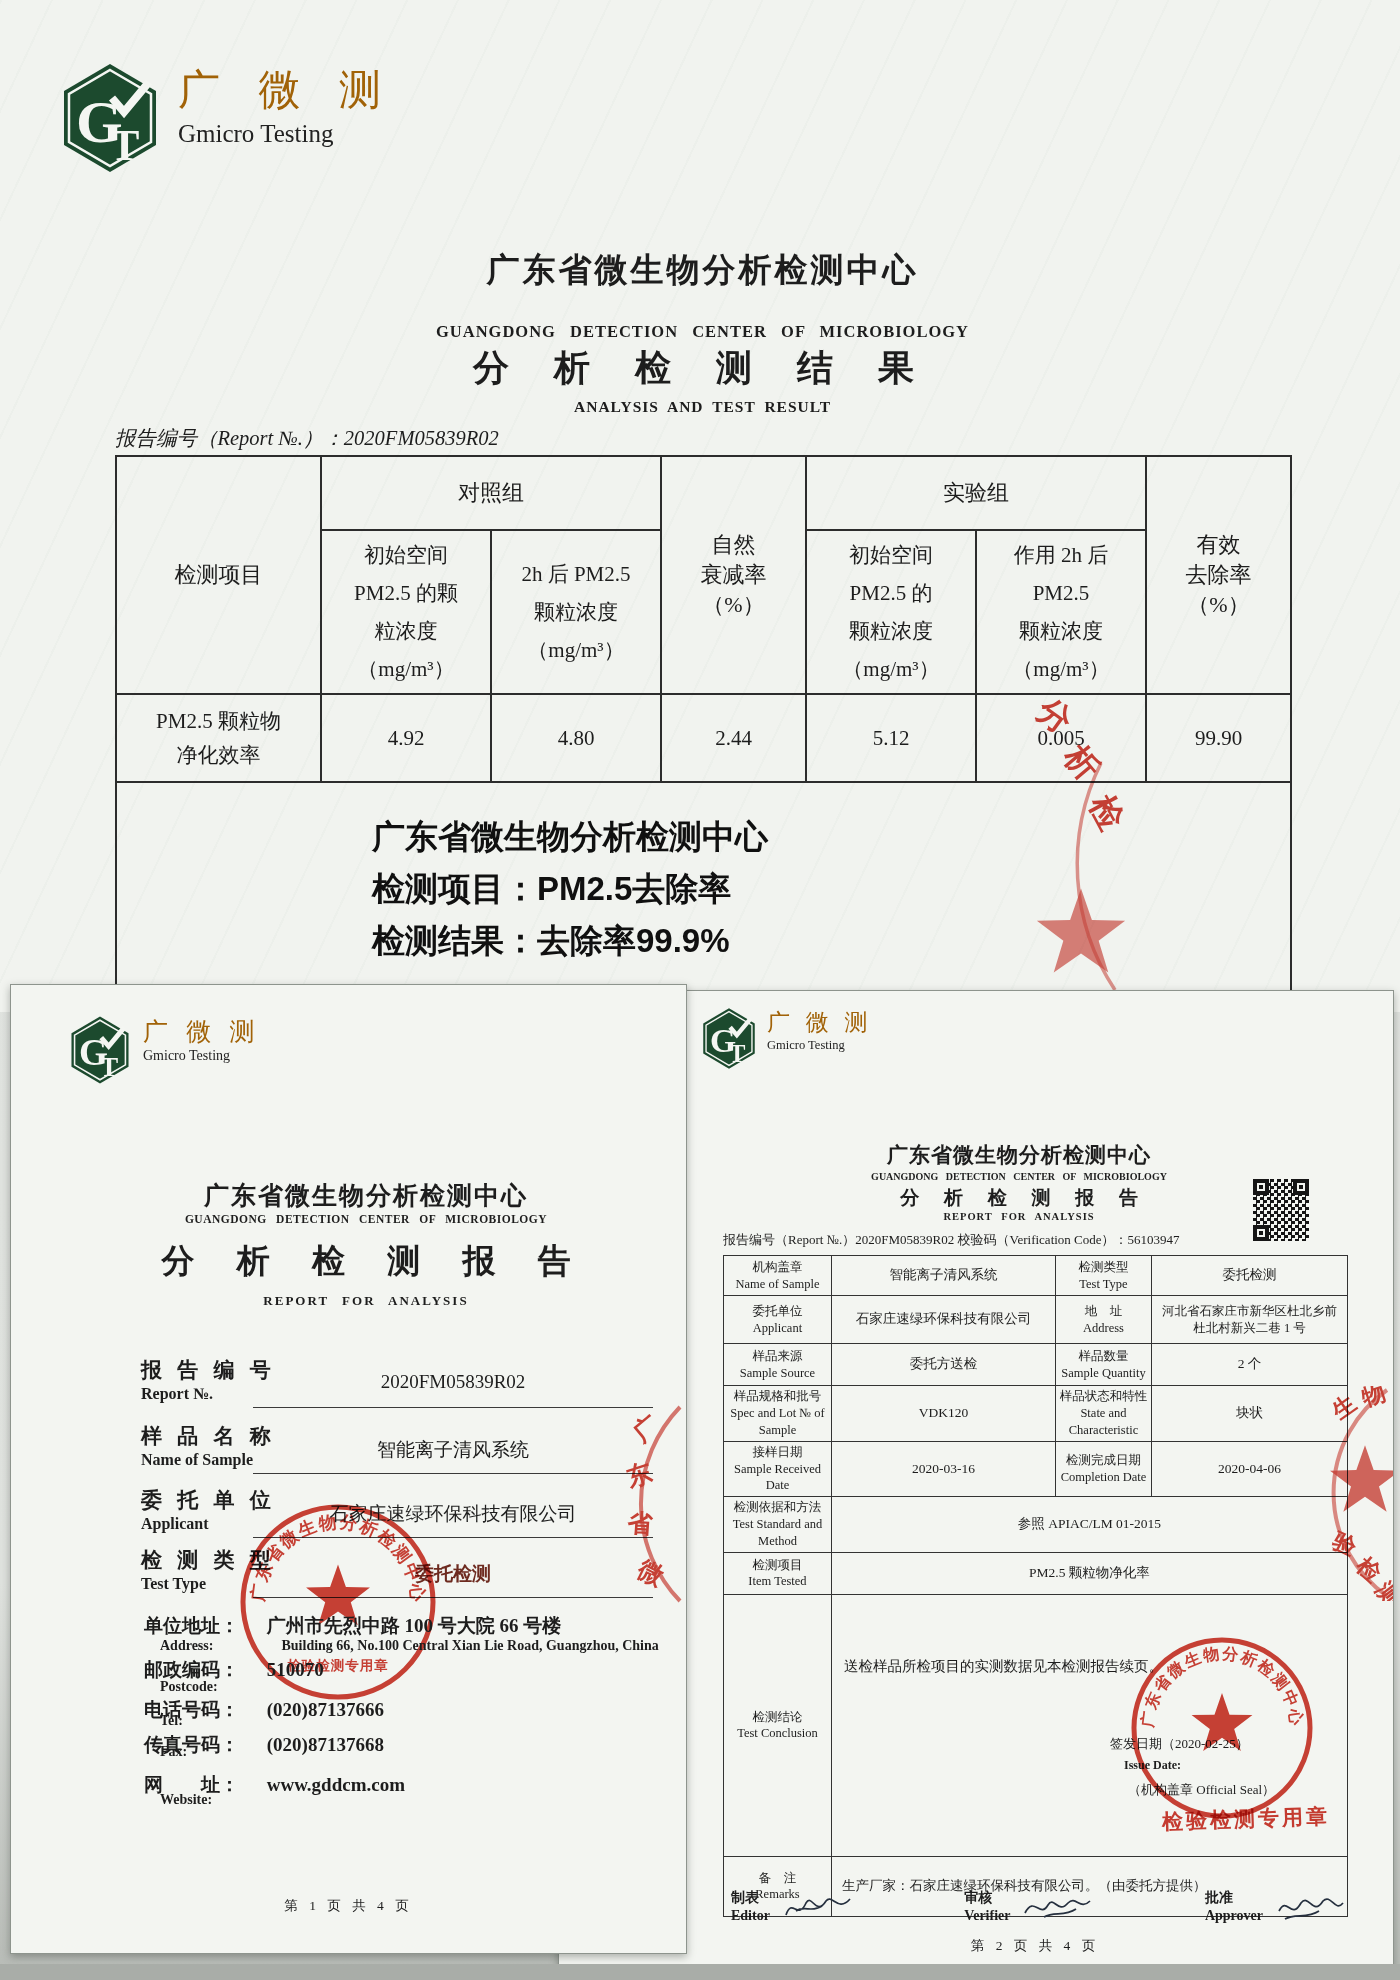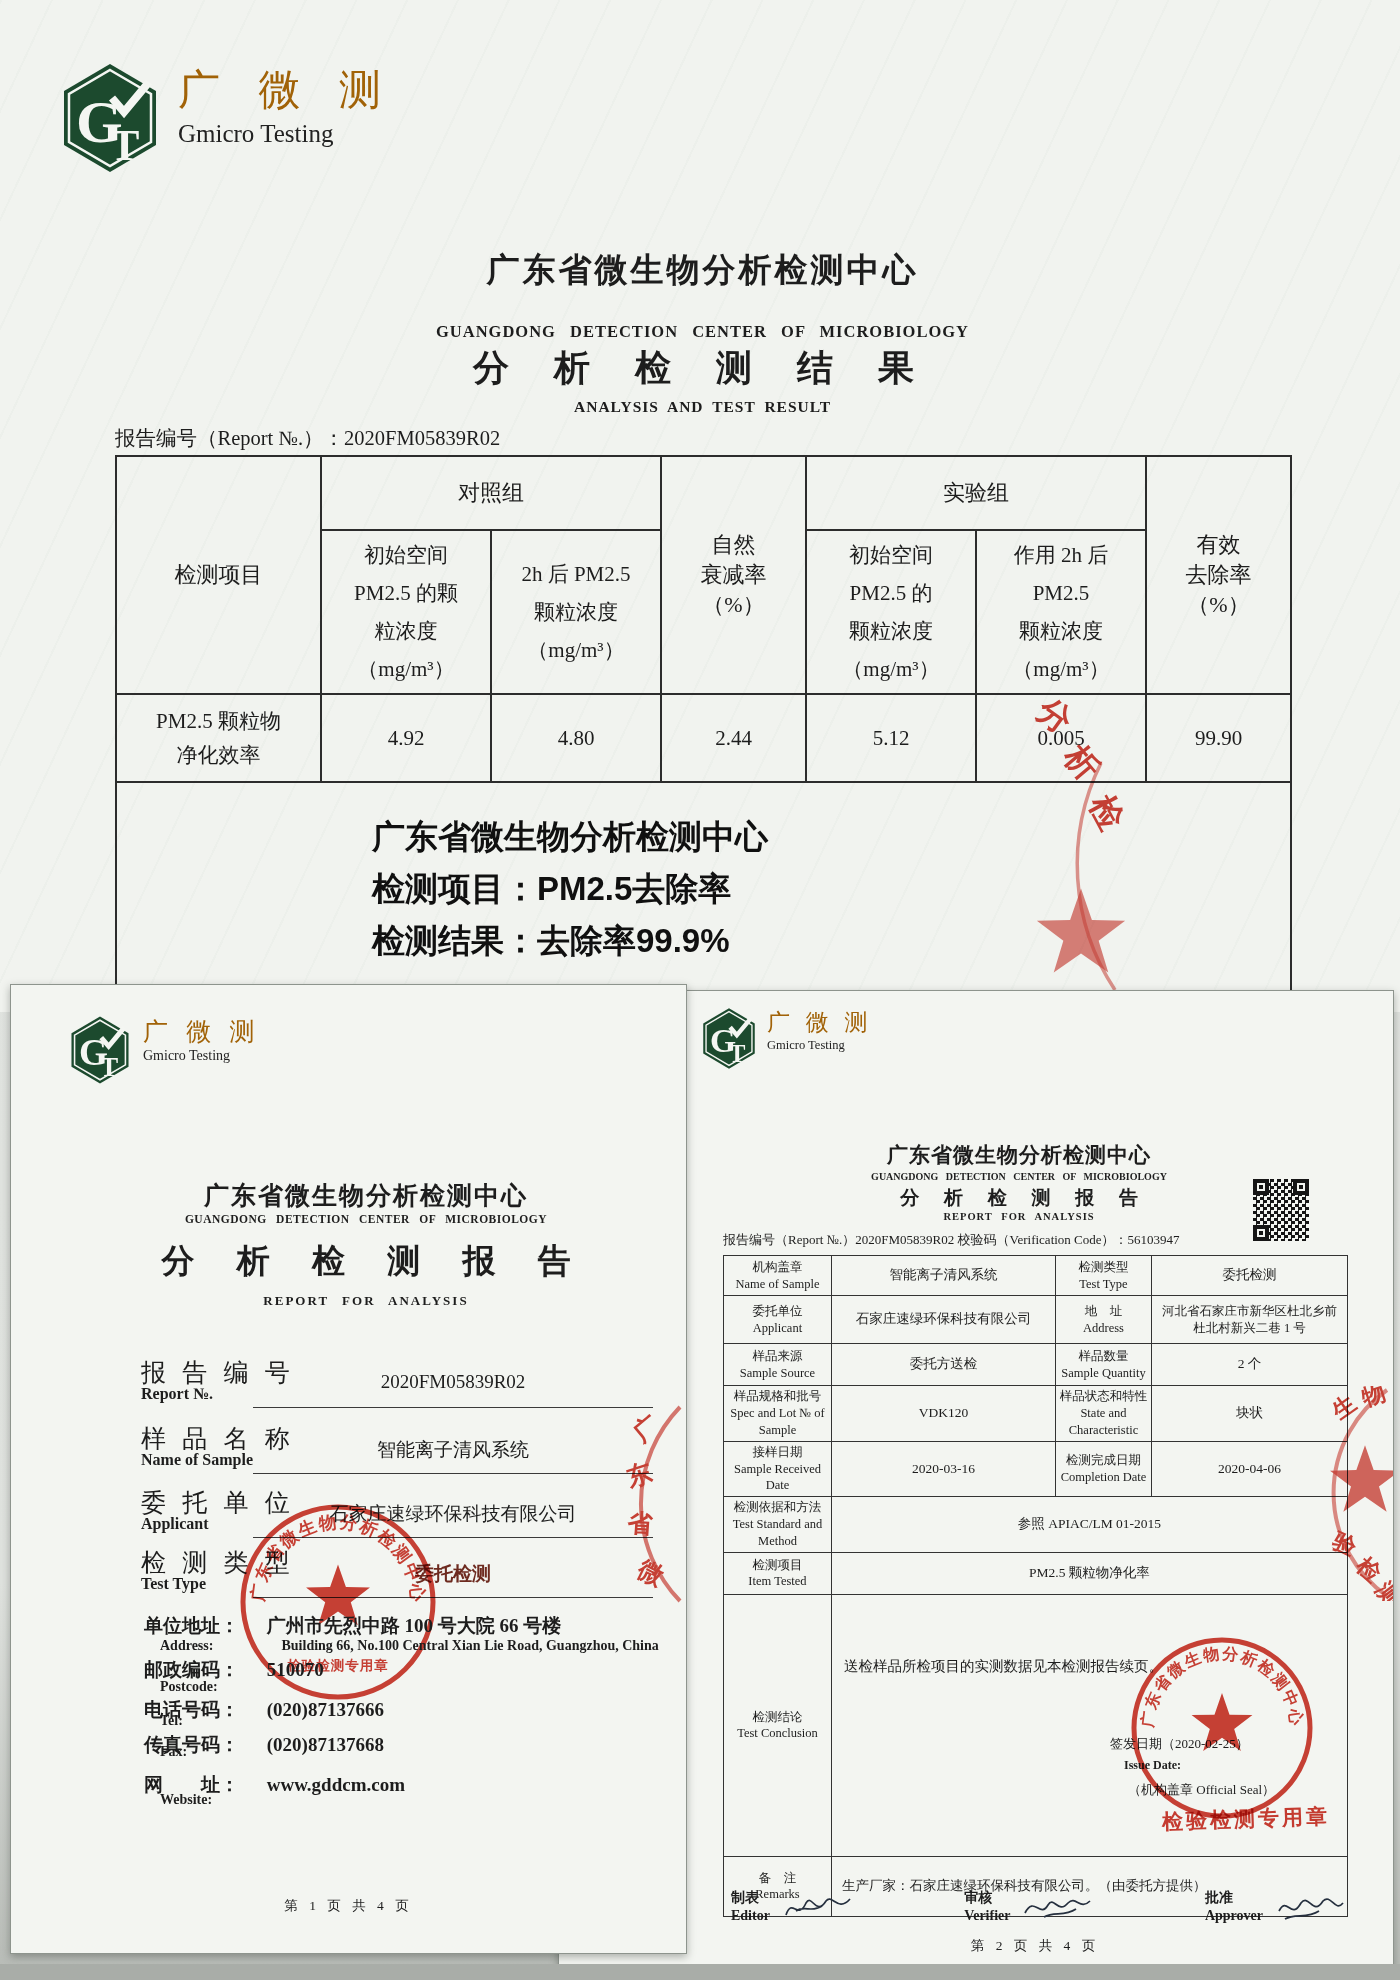--- a/index.html
+++ b/index.html
@@ -13,21 +13,21 @@
   .top-doc{position:absolute;left:0;top:0;width:1400px;height:1012px;overflow:hidden;}
   .logo{position:absolute;display:flex;align-items:flex-start;}
   .logo-txt{margin-left:18px;}
   .logo-cn{font-weight:normal;color:#a16207;}
   .logo-en{color:#222;}
   .hd{position:absolute;left:115px;width:1175px;text-align:center;font-weight:bold;}
   .org-cn-1{top:248px;font-size:33px;letter-spacing:3px;}
   .org-en-1{top:322px;font-size:16.5px;letter-spacing:1px;word-spacing:9px;}
   .doc-cn-1{top:344px;font-size:36px;letter-spacing:18px;}
   .doc-en-1{top:398px;font-size:15.5px;letter-spacing:1px;word-spacing:4px;}
-  .report-line-1{position:absolute;left:115px;top:424px;font-size:20.5px;}
+  .report-line-1{position:absolute;left:115px;top:424px;font-size:20.5px;font-style:italic;}
   .t-table{position:absolute;left:115px;top:455px;width:1175px;border-collapse:collapse;table-layout:fixed;}
   .t-table td{border:2px solid #2c2c2c;text-align:center;vertical-align:middle;font-size:21px;padding:0;}
   .t-table .r-group td{height:72px;font-size:22px;}
   .t-table .r-sub td{height:162px;line-height:38px;}
   .t-table .r-data td{height:86px;line-height:34px;}
   .t-table .r-summary td{height:235px;border-bottom:none;vertical-align:top;}
   .pre{white-space:pre-line;}
   .summary{margin:28px 0 0 255px;text-align:left;
     font-family:"Liberation Sans","DejaVu Sans",sans-serif;font-weight:700;font-size:33px;line-height:52px;color:#101010;}
   
@@ -35,21 +35,21 @@
     box-shadow:0 3px 8px rgba(40,45,40,.35);overflow:hidden;}
   .left-page{left:10px;top:984px;width:675px;height:968px;z-index:3;}
   .right-page{left:558px;top:990px;width:834px;height:974px;z-index:2;}
   
   .hd2{position:absolute;left:60px;width:590px;text-align:center;font-weight:bold;}
   .p1-org-cn{top:194px;font-size:25px;letter-spacing:2px;}
   .p1-org-en{top:228px;font-size:11.5px;letter-spacing:.5px;word-spacing:6px;}
   .p1-doc-cn{top:254px;font-size:33px;letter-spacing:17px;text-indent:17px;}
   .p1-doc-en{top:308px;font-size:13px;letter-spacing:2px;word-spacing:8px;}
   .field{position:absolute;left:130px;width:512px;height:62px;}
-  .f-cn{position:absolute;left:0;top:0;font-size:25px;font-weight:normal;letter-spacing:5px;white-space:nowrap;}
+  .f-cn{position:absolute;left:0;top:0;font-size:21px;font-weight:bold;letter-spacing:5px;white-space:nowrap;}
   .f-en{position:absolute;left:0;top:29px;font-size:16px;font-weight:bold;white-space:nowrap;}
   .f-line{position:absolute;left:112px;right:0;top:51px;border-bottom:1.5px solid #3a3a3a;}
   .f-value{position:absolute;left:112px;right:0;top:15px;text-align:center;font-size:19px;}
   .f-value.red-ink{color:#6d2a1f;font-weight:bold;}
   .contact{position:absolute;left:133px;top:628px;width:530px;}
   .c-row{position:absolute;left:0;white-space:nowrap;}
   .c-row.cn{font-size:19px;font-weight:bold;}
   .c-row.en{font-size:14px;font-weight:bold;margin-left:16px;}
   .c-label{display:inline-block;min-width:118px;}
   .c-row.en .c-label{min-width:118px;}

